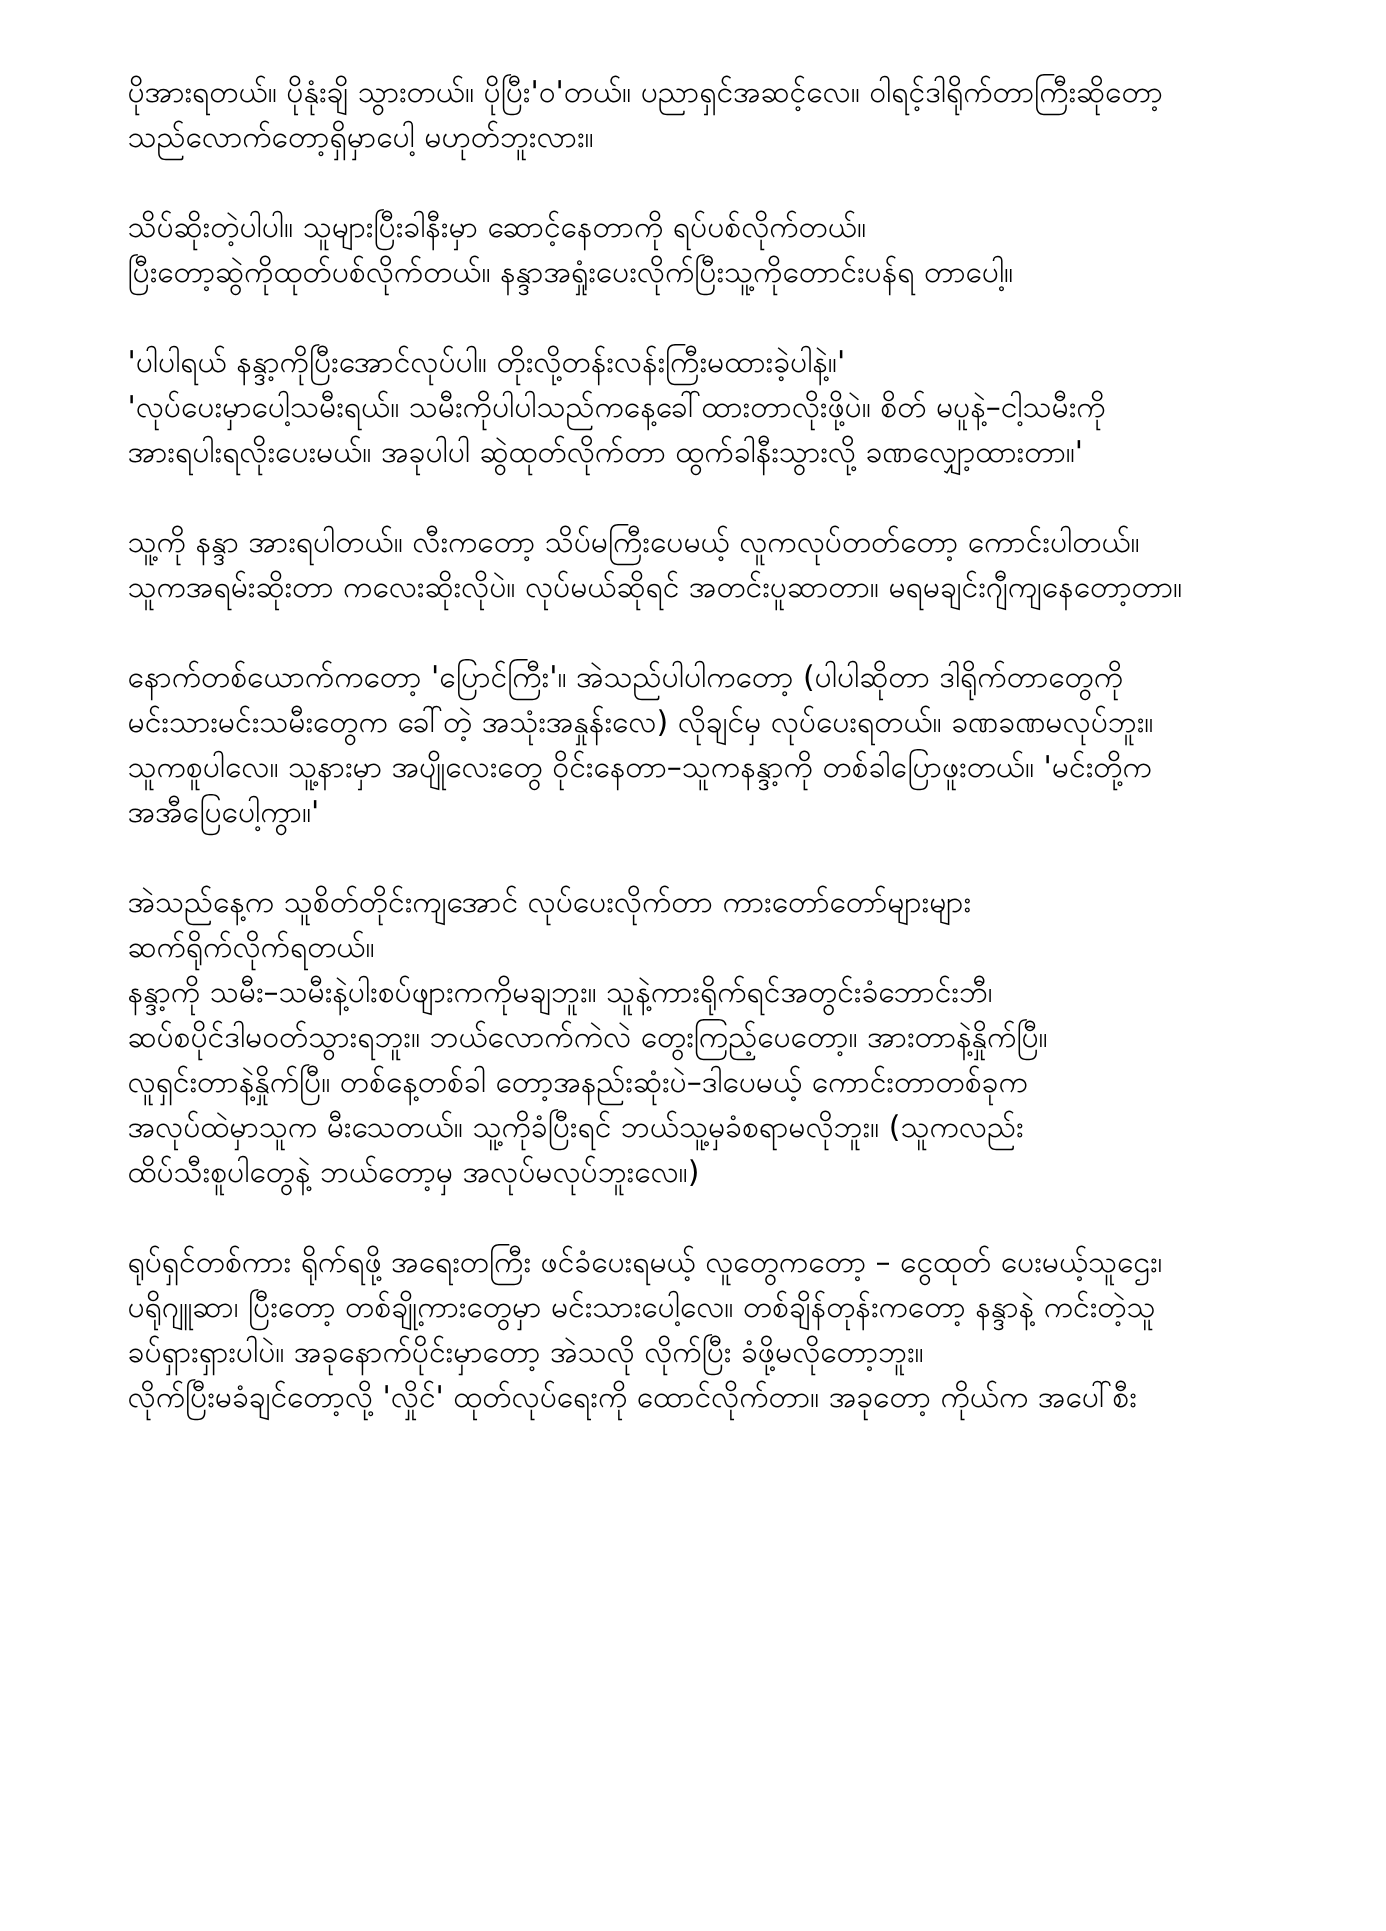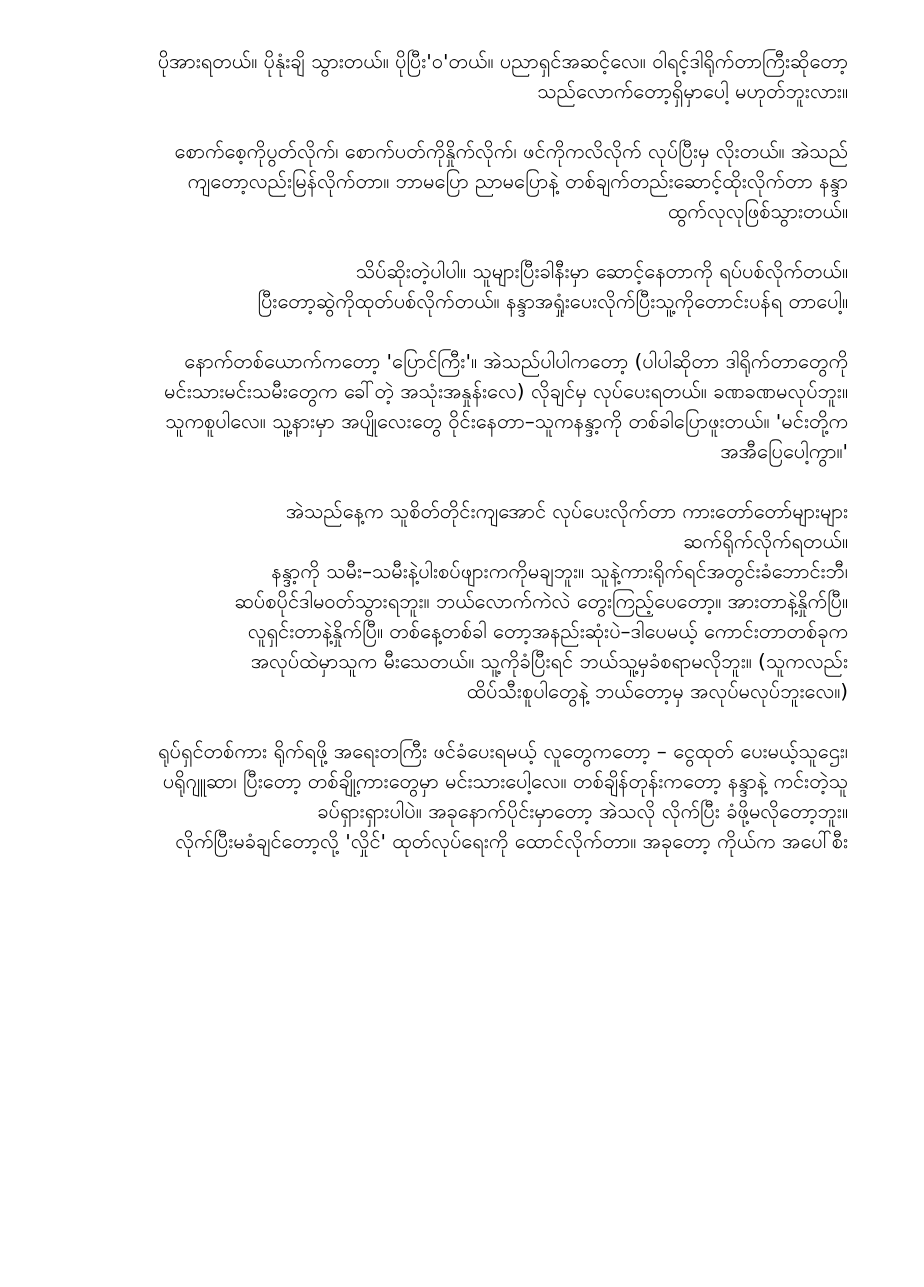--- a/index.html
+++ b/index.html
@@ -16,38 +16,40 @@
     color: #000000;
     padding: 46px 76px 40px 85px;
     font-family: "DejaVu Sans", sans-serif;
     font-size: 20px;
     line-height: 30px;
     overflow: hidden;
   }
   .para {
     margin: 0 0 30px 0;
     white-space: pre-line;
-    text-align: right;
+    text-align: left;
     letter-spacing: 0;
   }
   .para:last-child {
     margin-bottom: 0;
   }
 </style>
 </head>
 <body>
 
 <div class="page">
   <p class="para">ပိုအားရတယ်။ ပိုနုံးချိ သွားတယ်။ ပိုပြီး'ဝ'တယ်။ ပညာရှင်အဆင့်လေ။ ဝါရင့်ဒါရိုက်တာကြီးဆိုတော့
 သည်လောက်တော့ရှိမှာပေါ့ မဟုတ်ဘူးလား။</p>
-  <p class="para">စောက်စေ့ကိုပွတ်လိုက်၊ စောက်ပတ်ကိုနှိုက်လိုက်၊ ဖင်ကိုကလိလိုက် လုပ်ပြီးမှ လိုးတယ်။ အဲသည်
-ကျတော့လည်းမြန်လိုက်တာ။ ဘာမပြော ညာမပြောနဲ့ တစ်ချက်တည်းဆောင့်ထိုးလိုက်တာ နန္ဒာ
-ထွက်လုလုဖြစ်သွားတယ်။</p>
   <p class="para">သိပ်ဆိုးတဲ့ပါပါ။ သူများပြီးခါနီးမှာ ဆောင့်နေတာကို ရပ်ပစ်လိုက်တယ်။
 ပြီးတော့ဆွဲကိုထုတ်ပစ်လိုက်တယ်။ နန္ဒာအရှုံးပေးလိုက်ပြီးသူ့ကိုတောင်းပန်ရ တာပေါ့။</p>
+  <p class="para">'ပါပါရယ် နန္ဒာ့ကိုပြီးအောင်လုပ်ပါ။ တိုးလို့တန်းလန်းကြီးမထားခဲ့ပါနဲ့။'
+'လုပ်ပေးမှာပေါ့သမီးရယ်။ သမီးကိုပါပါသည်ကနေ့ခေါ်ထားတာလိုးဖို့ပဲ။ စိတ် မပူနဲ့–ငါ့သမီးကို
+အားရပါးရလိုးပေးမယ်။ အခုပါပါ ဆွဲထုတ်လိုက်တာ ထွက်ခါနီးသွားလို့ ခဏလျှော့ထားတာ။'</p>
+  <p class="para">သူ့ကို နန္ဒာ အားရပါတယ်။ လီးကတော့ သိပ်မကြီးပေမယ့် လူကလုပ်တတ်တော့ ကောင်းပါတယ်။
+သူကအရမ်းဆိုးတာ ကလေးဆိုးလိုပဲ။ လုပ်မယ်ဆိုရင် အတင်းပူဆာတာ။ မရမချင်းဂျီကျနေတော့တာ။</p>
   <p class="para">နောက်တစ်ယောက်ကတော့ 'ပြောင်ကြီး'။ အဲသည်ပါပါကတော့ (ပါပါဆိုတာ ဒါရိုက်တာတွေကို
 မင်းသားမင်းသမီးတွေက ခေါ်တဲ့ အသုံးအနှုန်းလေ) လိုချင်မှ လုပ်ပေးရတယ်။ ခဏခဏမလုပ်ဘူး။
 သူကစူပါလေ။ သူ့နားမှာ အပျိုလေးတွေ ဝိုင်းနေတာ–သူကနန္ဒာ့ကို တစ်ခါပြောဖူးတယ်။ 'မင်းတို့က
 အအီပြေပေါ့ကွာ။'</p>
   <p class="para">အဲသည်နေ့က သူစိတ်တိုင်းကျအောင် လုပ်ပေးလိုက်တာ ကားတော်တော်များများ
 ဆက်ရိုက်လိုက်ရတယ်။
 နန္ဒာ့ကို သမီး–သမီးနဲ့ပါးစပ်ဖျားကကိုမချဘူး။ သူနဲ့ကားရိုက်ရင်အတွင်းခံဘောင်းဘီ၊
 ဆပ်စပိုင်ဒါမဝတ်သွားရဘူး။ ဘယ်လောက်ကဲလဲ တွေးကြည့်ပေတော့။ အားတာနဲ့နှိုက်ပြီ။
 လူရှင်းတာနဲ့နှိုက်ပြီ။ တစ်နေ့တစ်ခါ တော့အနည်းဆုံးပဲ–ဒါပေမယ့် ကောင်းတာတစ်ခုက
 အလုပ်ထဲမှာသူက မီးသေတယ်။ သူ့ကိုခံပြီးရင် ဘယ်သူ့မှခံစရာမလိုဘူး။ (သူကလည်း

